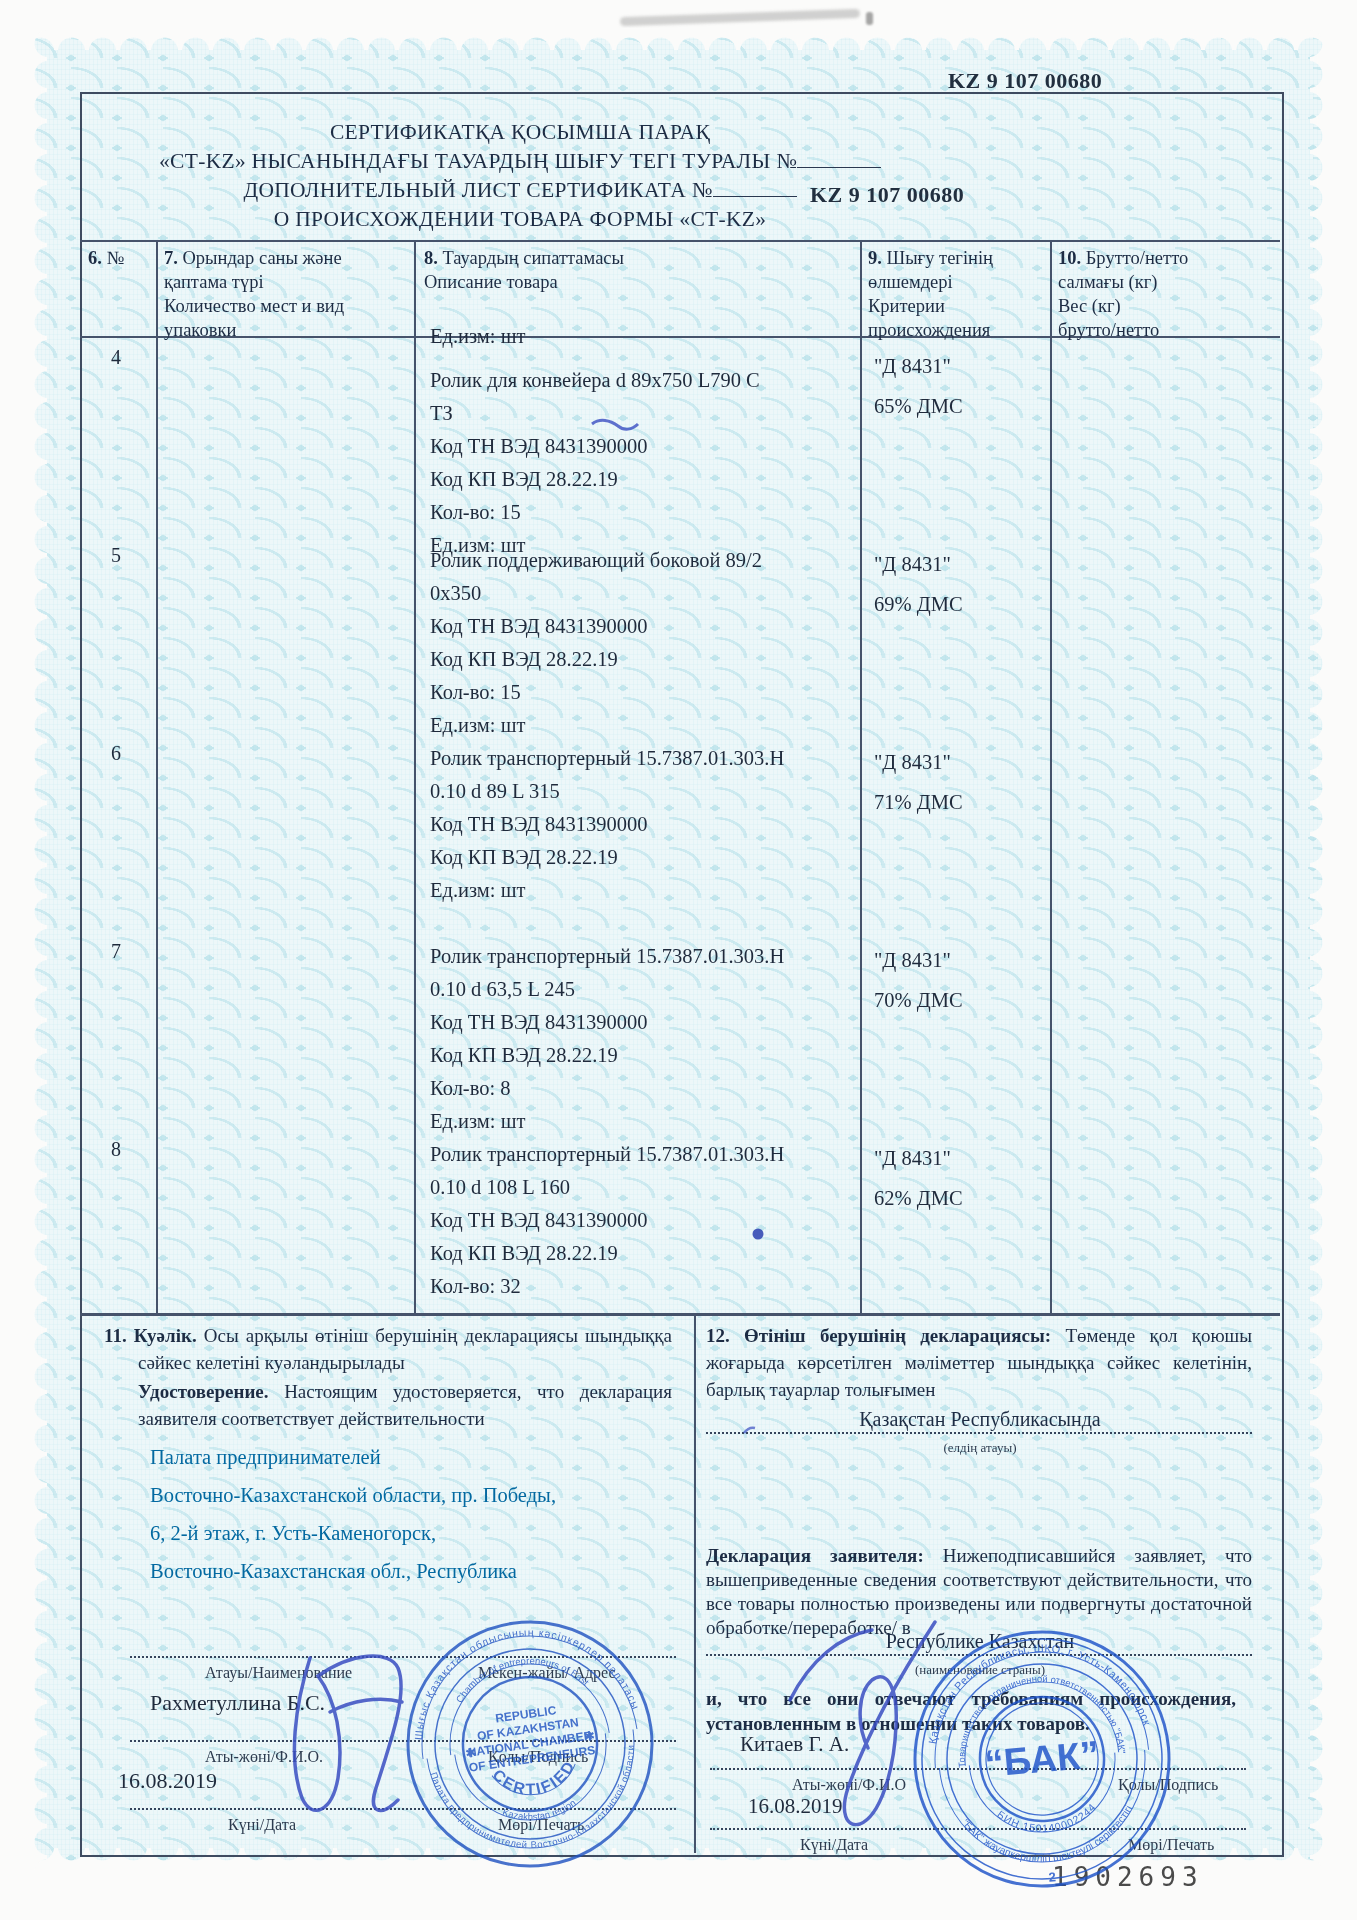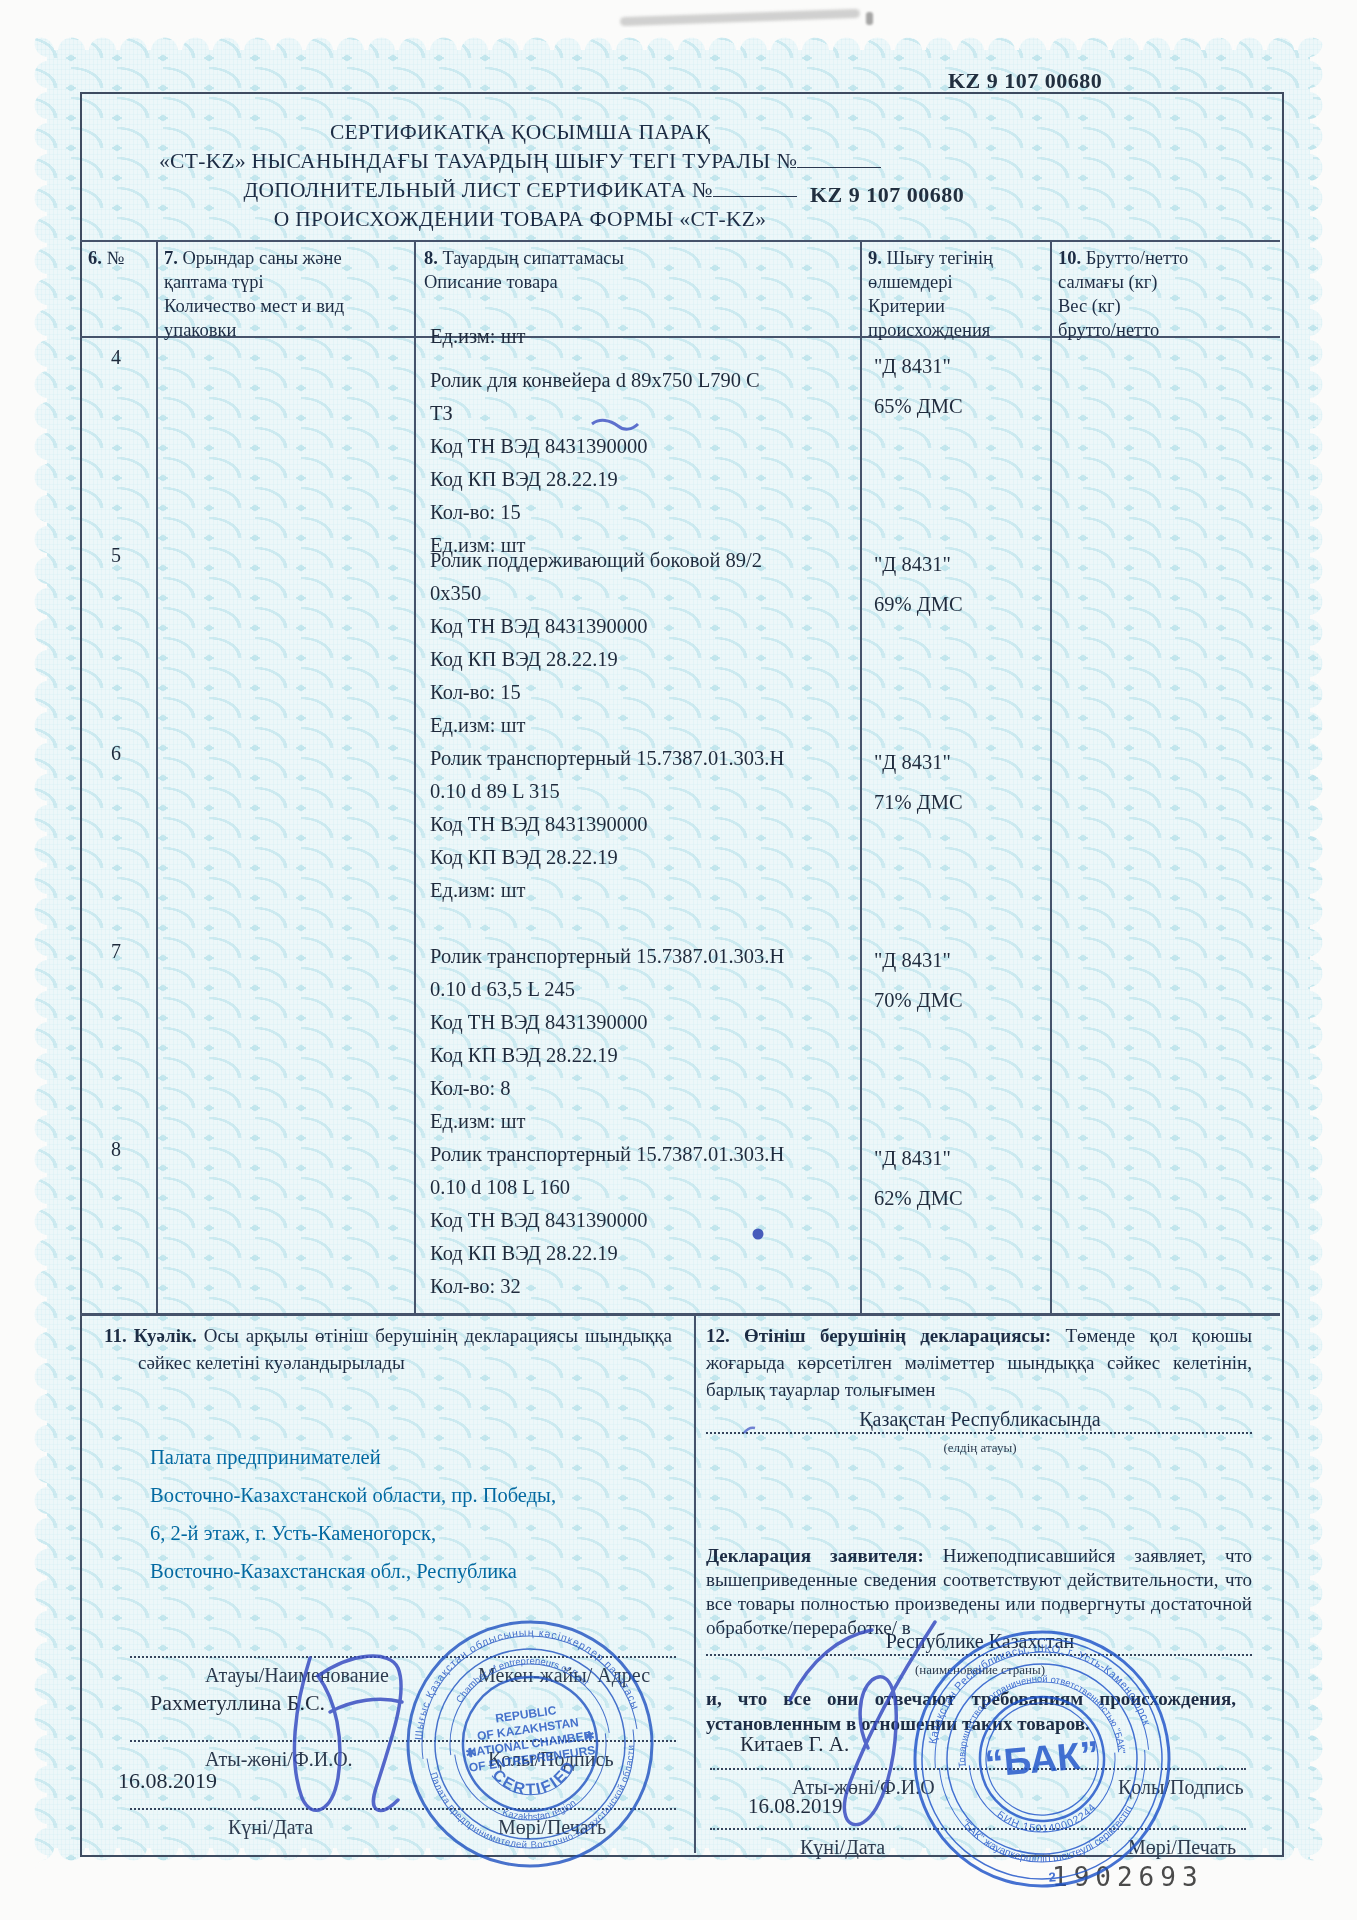--- a/index.html
+++ b/index.html
@@ -41,21 +41,21 @@
   .serial{font-size:22px;font-weight:bold;letter-spacing:.5px;color:#222f3f;}
   .th-cell{position:absolute;z-index:5;font-size:18.5px;line-height:24px;color:#1d2c44;}
   .th-cell b{font-weight:bold;}
   .row-num{position:absolute;z-index:5;font-size:20px;text-align:center;color:#1f2a3c;}
   .cell-lines div{font-size:20.5px;line-height:33px;white-space:nowrap;color:#1f2a3c;}
   .crit-lines div{font-size:20.5px;line-height:40px;white-space:nowrap;color:#1f2a3c;}
   .para{position:absolute;z-index:5;font-size:19px;line-height:27px;text-align:justify;color:#1d2c44;}
   .para b{font-weight:bold;}
   .addr div{font-size:20.5px;line-height:38px;white-space:nowrap;color:#0369a1;}
   .dotted{position:absolute;z-index:5;border-bottom:2.2px dotted #35445c;}
-  .lbl{position:absolute;z-index:5;font-size:20px;color:#2c3a4e;}
+  .lbl{position:absolute;z-index:5;font-size:16px;color:#2c3a4e;}
   .name{position:absolute;z-index:5;font-size:22px;color:#1f2a3c;}
   .cap{position:absolute;z-index:5;font-size:13px;color:#2c3a4e;text-align:center;}
   .center-line{position:absolute;z-index:5;font-size:20px;text-align:center;color:#1d2c44;}
   .footer-serial{position:absolute;left:1052px;top:1862px;z-index:6;
     font-family:"DejaVu Sans Mono",monospace;font-size:26px;letter-spacing:6px;color:#4a4a4a;}
   
   .stamp{position:absolute;z-index:8;opacity:.82;}
   .sig{position:absolute;left:0;top:0;width:1357px;height:1920px;z-index:9;pointer-events:none;}
   .smudge{position:absolute;left:620px;top:13px;width:240px;height:9px;background:rgba(110,110,110,.30);
     border-radius:5px;filter:blur(1.5px);transform:rotate(-2deg);z-index:2;}
@@ -194,20 +194,23 @@
     </div>
 
   <svg class="sig" viewBox="0 0 1357 1920">
     <path d="M592,424 c8,-6 18,-4 26,2 c6,5 14,4 20,-2" stroke="#3a4ec2" stroke-width="3" fill="none" opacity=".8"></path>
     <circle cx="758" cy="1234" r="5.5" fill="#2a3fb0" opacity=".85"></circle>
     <path d="M744,1433 c3,-4 7,-6 11,-5" stroke="#3a4ec2" stroke-width="2.5" fill="none" opacity=".7"></path>
   </svg>
 
   <div class="para" style="left:104px;top:1322px;width:568px;padding-left:34px;text-indent:-34px;box-sizing:border-box;">
     <b>11. Куәлік.</b><span> Осы арқылы өтініш берушінің декларациясы шындыққа сәйкес келетіні куәландырылады</span>
+  </div>
+  <div class="para" style="left:138px;top:1378px;width:534px;">
+    <b>Удостоверение.</b><span> Настоящим удостоверяется, что декларация заявителя соответствует действительности</span>
   </div>
   <div class="t addr" style="left:150px;top:1438px;" id="addr">
       <div>Палата предпринимателей</div>
       <div>Восточно-Казахстанской области, пр. Победы,</div>
       <div>6, 2-й этаж, г. Усть-Каменогорск,</div>
       <div>Восточно-Казахстанская обл., Республика</div>
     </div>
 
   <div class="dotted" style="left:130px;top:1656px;width:546px;"></div>
   <div class="lbl" style="left:205px;top:1664px;">Атауы/Наименование</div>

